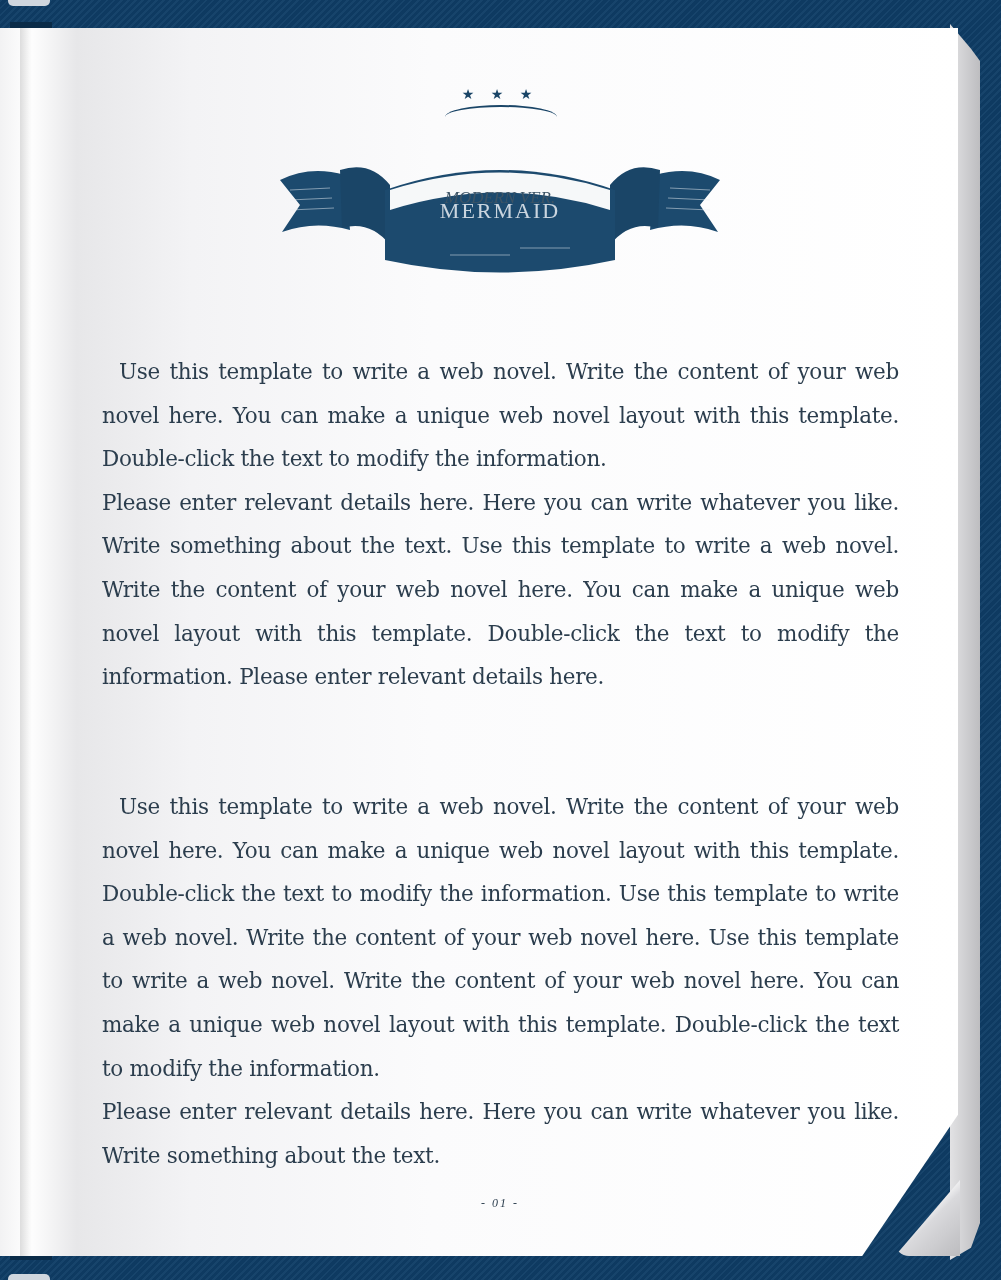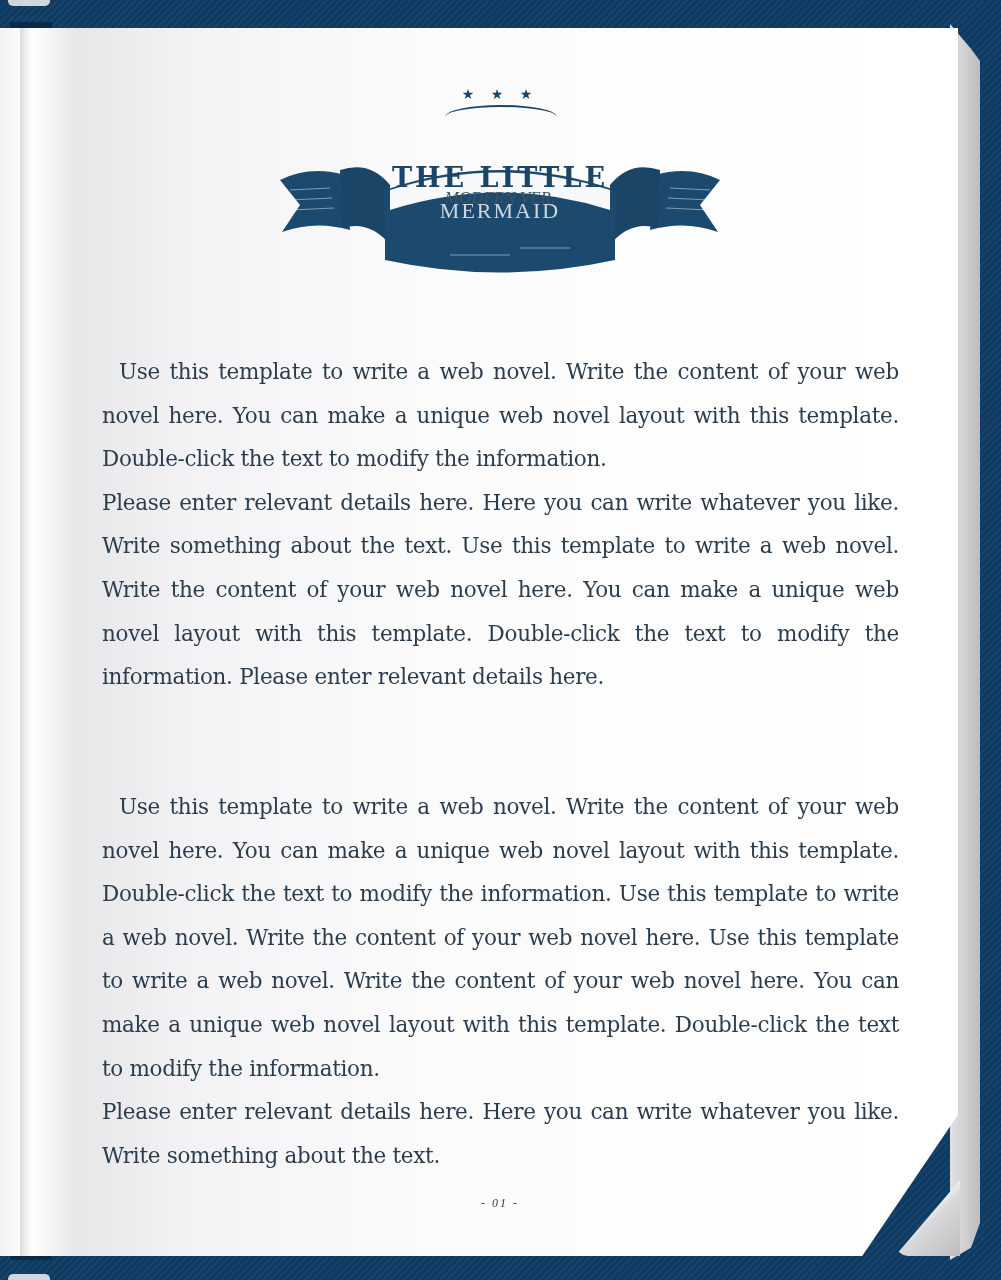--- a/index.html
+++ b/index.html
@@ -68,21 +68,20 @@
           <line x1="20" y1="40" x2="62" y2="38"></line>
           <line x1="20" y1="50" x2="64" y2="48"></line>
         <line x1="400" y1="28" x2="440" y2="30"></line>
           <line x1="398" y1="38" x2="440" y2="40"></line>
           <line x1="396" y1="48" x2="440" y2="50"></line>
         <line x1="180" y1="95" x2="240" y2="95"></line>
           <line x1="250" y1="88" x2="300" y2="88"></line>
       </g>
     </svg>
   </div>
-  <div class="title-top">THE LITTLE</div>
   <div class="subtitle">MODERN VER.</div>
   <div class="title-bottom">MERMAID</div>
 </div>
 
 <div class="body-text block1">
   <div class="inner">
     <p class="indent">Use this template to write a web novel. Write the content of your web novel here. You can make a unique web novel layout with this template. Double-click the text to modify the information.</p>
     <p>Please enter relevant details here. Here you can write whatever you like. Write something about the text.   Use this template to write a web novel. Write the content of your web novel here. You can make a unique web novel layout with this template. Double-click the text to modify the information. Please enter relevant details here.</p>
   </div>
 </div>

